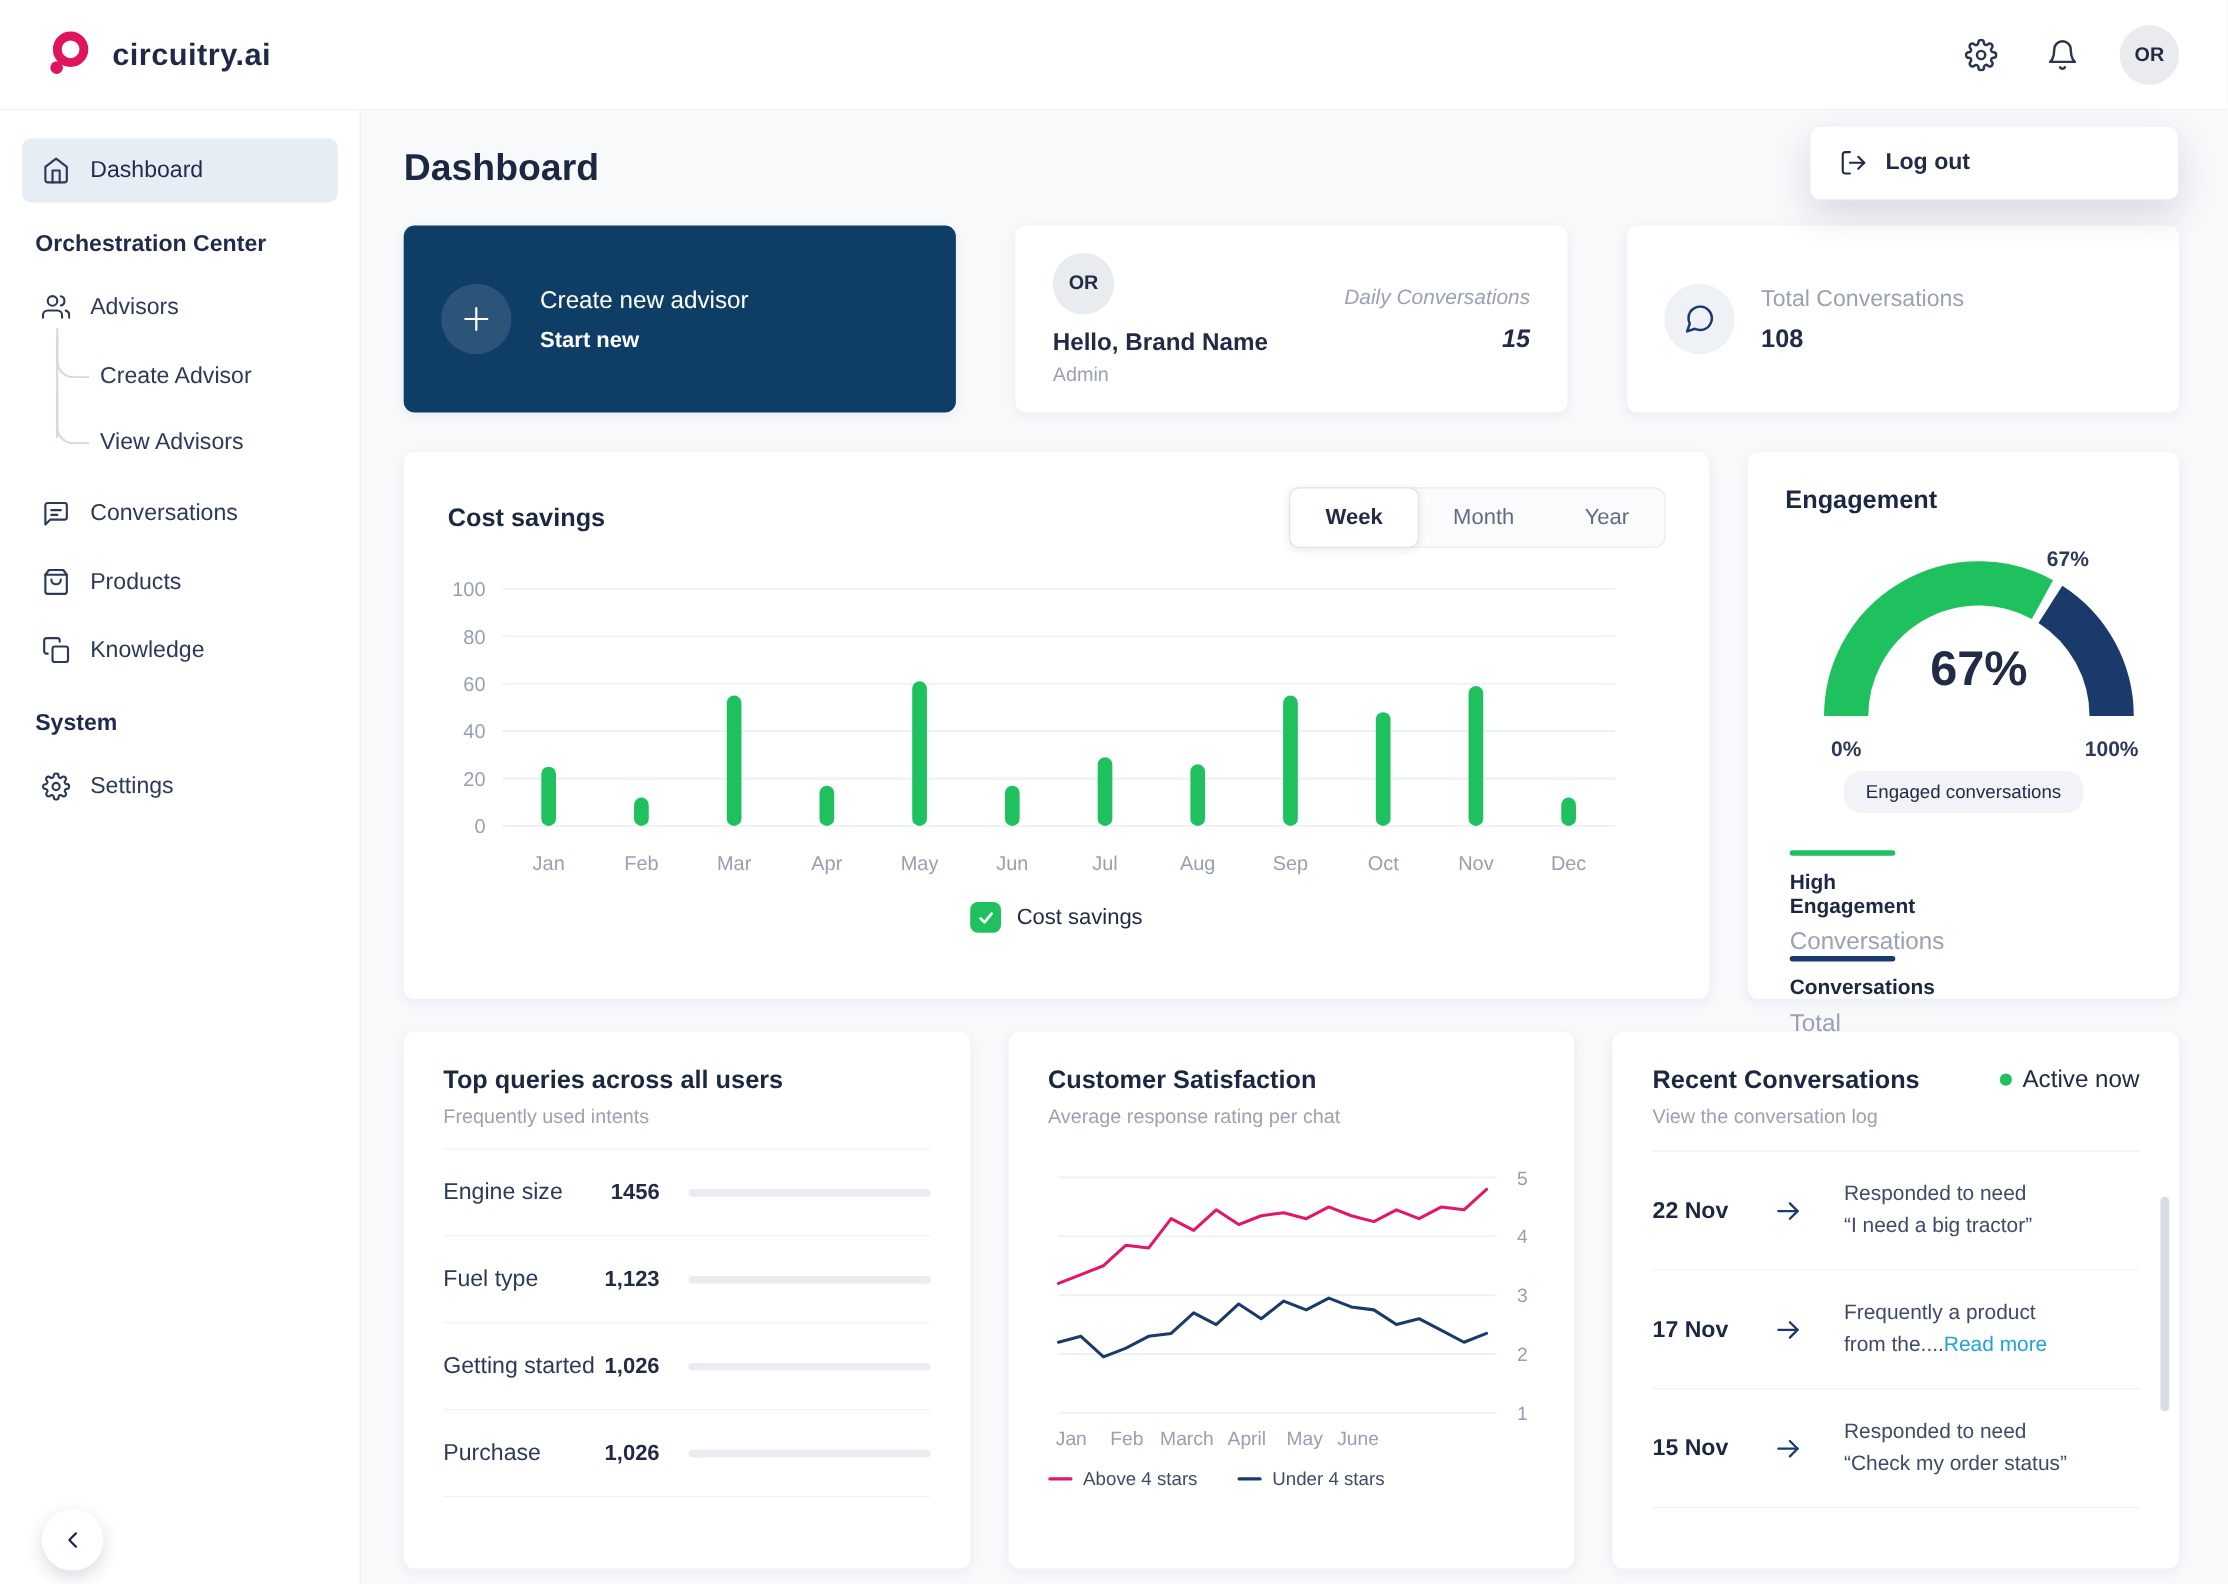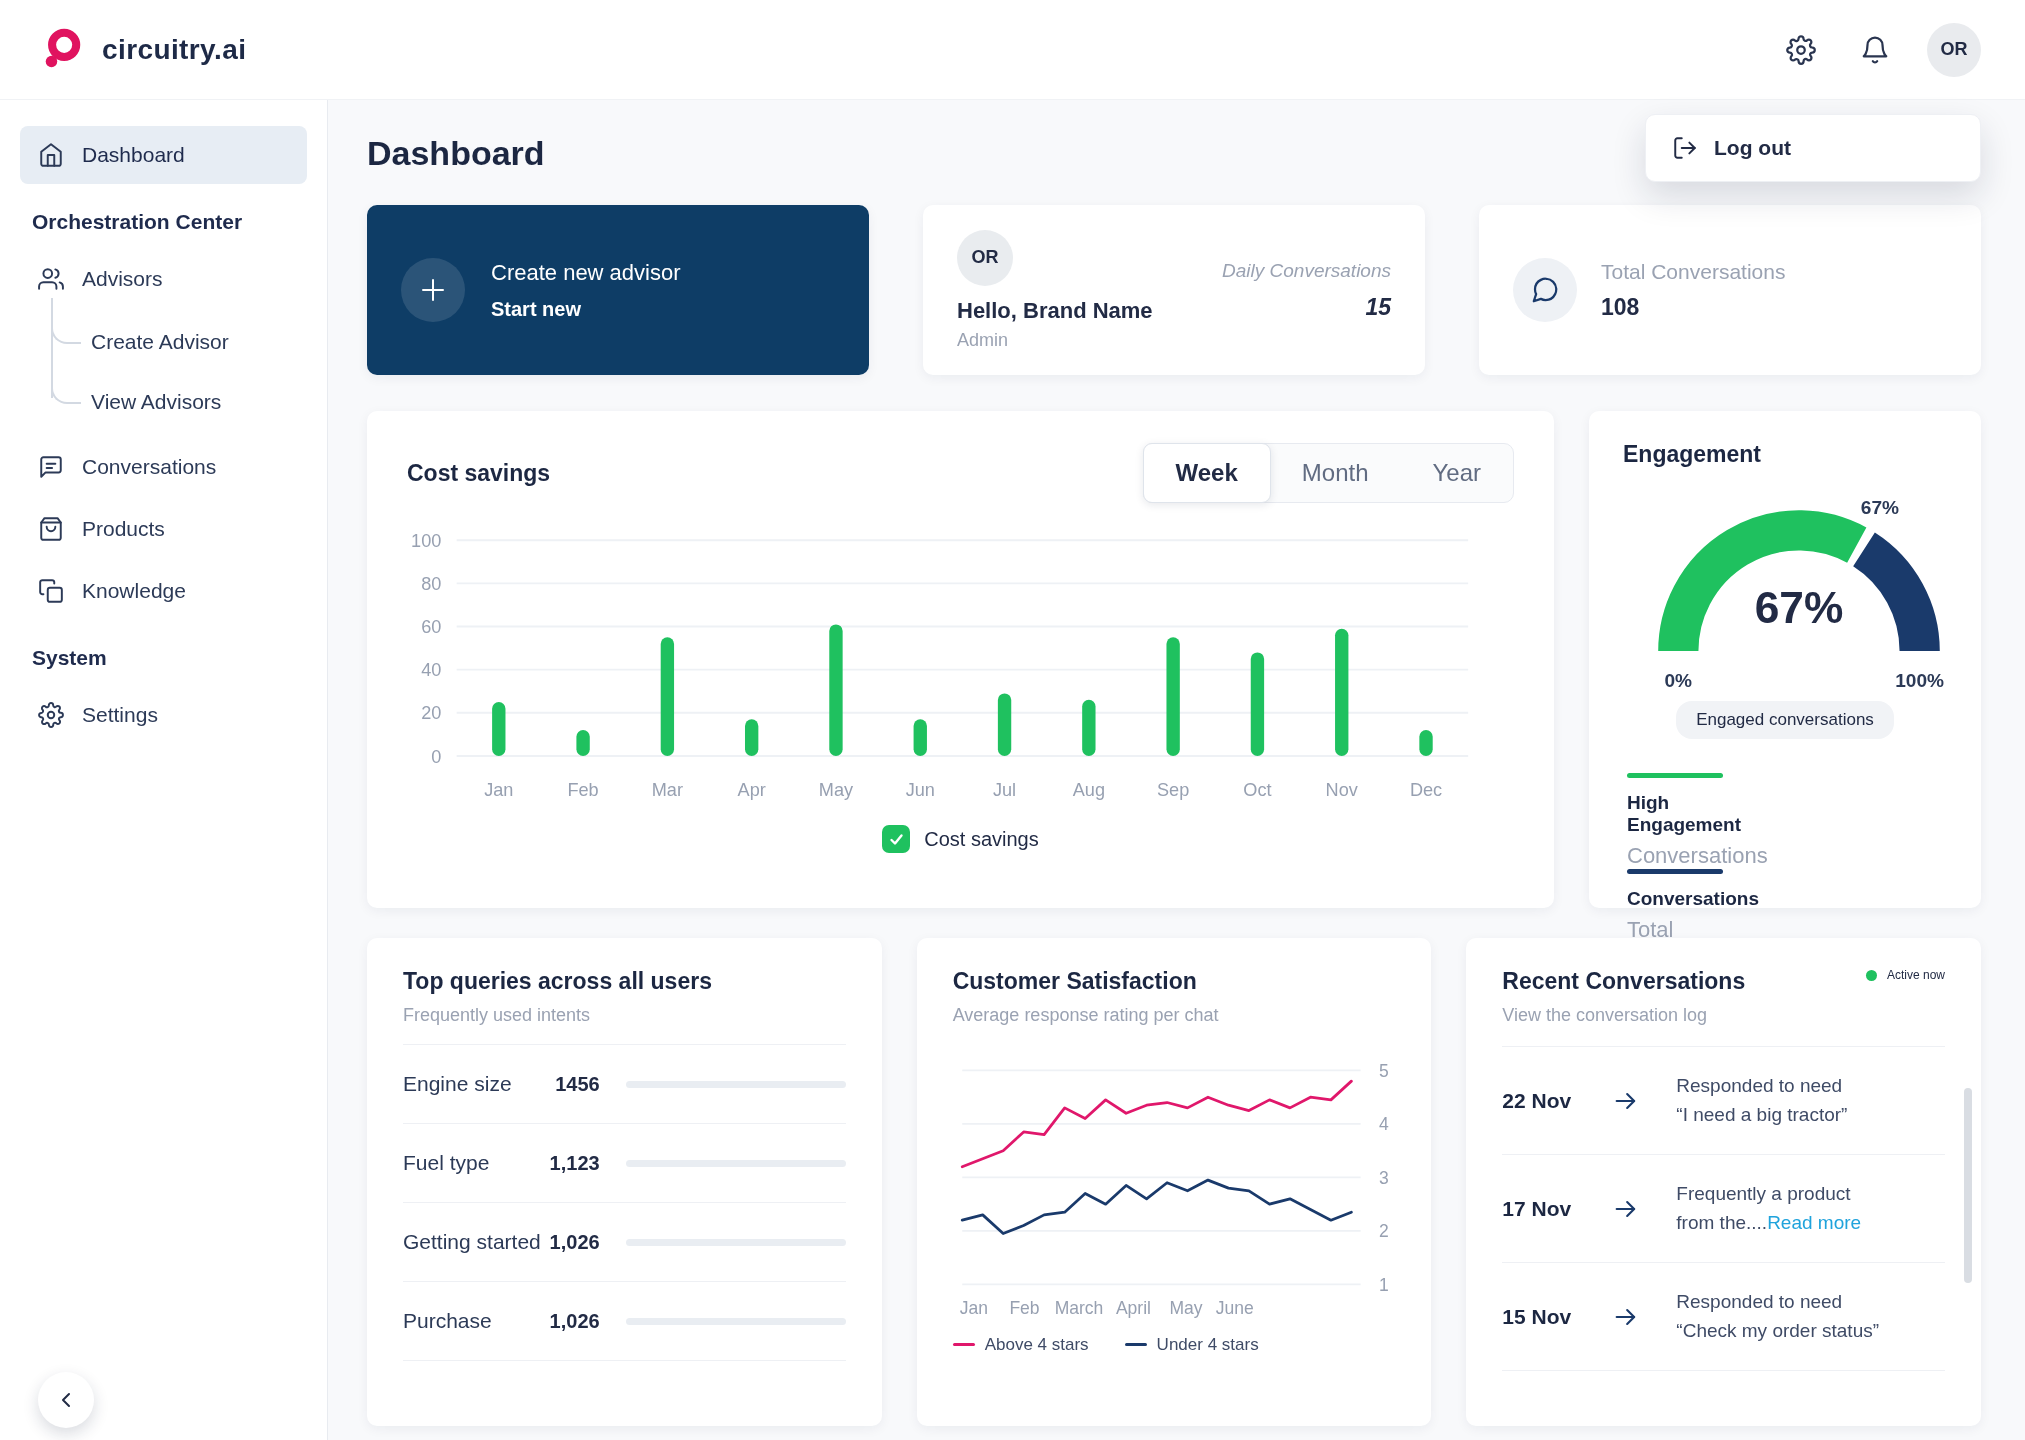--- a/index.html
+++ b/index.html
@@ -71,21 +71,21 @@
   .total-card { gap:24px; }
   .total-icon { width:64px; height:64px; border-radius:50%; background:#eef1f5; display:flex;
     align-items:center; justify-content:center; flex:0 0 auto; }
   .total-label { font-size:21px; color:#9aa2b2; }
   .total-value { font-size:23px; font-weight:700; margin-top:10px; }
   
   .cost-card { padding:32px 40px; }
   .card-head { display:flex; align-items:center; justify-content:space-between; }
   .card-title { font-size:23px; font-weight:700; color:#1c2742; }
   .tabs { display:flex; background:#fafbfc; border:1px solid #e7eaf0; border-radius:10px; }
-  .tab { padding:15px 32px; font-size:24px; color:#616c82; background:none; border:none;
+  .tab { padding:15px 32px; font-size:20px; color:#616c82; background:none; border:none;
     cursor:pointer; font-family:inherit; border-radius:9px; }
   .tab.active { background:#fff; border:1px solid #dfe4eb; box-shadow:0 2px 8px rgba(20,30,60,.10);
     color:#222b45; font-weight:700; margin:-1px; }
   .bar-svg { width:100%; display:block; margin-top:22px; }
   .ctick { font-size:19px; fill:#97a0b1; font-family:"Liberation Sans", sans-serif; }
   .chk-row { display:flex; align-items:center; justify-content:center; gap:14px; margin-top:14px; }
   .cb { width:28px; height:28px; border-radius:7px; background:#1fc15f; display:flex;
     align-items:center; justify-content:center; cursor:pointer; }
   .chk-label { font-size:20px; color:#222b45; }
   
@@ -106,21 +106,21 @@
   .tq-row { display:flex; align-items:center; padding:27px 0; border-bottom:1px solid #eef0f4; }
   .tq-label { flex:1; font-size:21px; color:#2c3a57; }
   .tq-value { font-size:20px; font-weight:700; margin-right:26px; }
   .tq-track { width:220px; height:7px; border-radius:4px; background:#e9edf2; overflow:hidden; }
   .tq-fill { height:100%; border-radius:4px; background:#2f6191; }
   .line-svg { width:100%; display:block; margin-top:26px; }
   .cs-legend { display:flex; gap:36px; margin-top:6px; }
   .cs-leg-item { display:flex; align-items:center; gap:10px; font-size:17px; color:#3f4b66; }
   .cs-swatch { width:22px; height:3px; border-radius:2px; }
   .rc-head { display:flex; align-items:flex-start; justify-content:space-between; }
-  .active-now { display:flex; align-items:center; gap:10px; font-size:12px; color:#222b45; }
+  .active-now { display:flex; align-items:center; gap:10px; font-size:22px; color:#222b45; }
   .dot { width:11px; height:11px; border-radius:50%; background:#1fc15f; }
   .rc-list { margin-top:20px; border-top:1px solid #eef0f4; }
   .rc-row { display:grid; grid-template-columns:110px 64px 1fr; align-items:center;
     padding:25px 0; border-bottom:1px solid #eef0f4; cursor:pointer; }
   .rc-date { font-size:21px; font-weight:600; color:#1c2742; }
   .rc-line { font-size:19px; color:#3f4b66; line-height:1.5; }
   .rc-link { color:#1fa3dc; cursor:pointer; }
   .rc-scroll { position:absolute; right:9px; top:150px; width:8px; height:195px; border-radius:4px;
     background:#d9dde3; cursor:pointer; }
   

